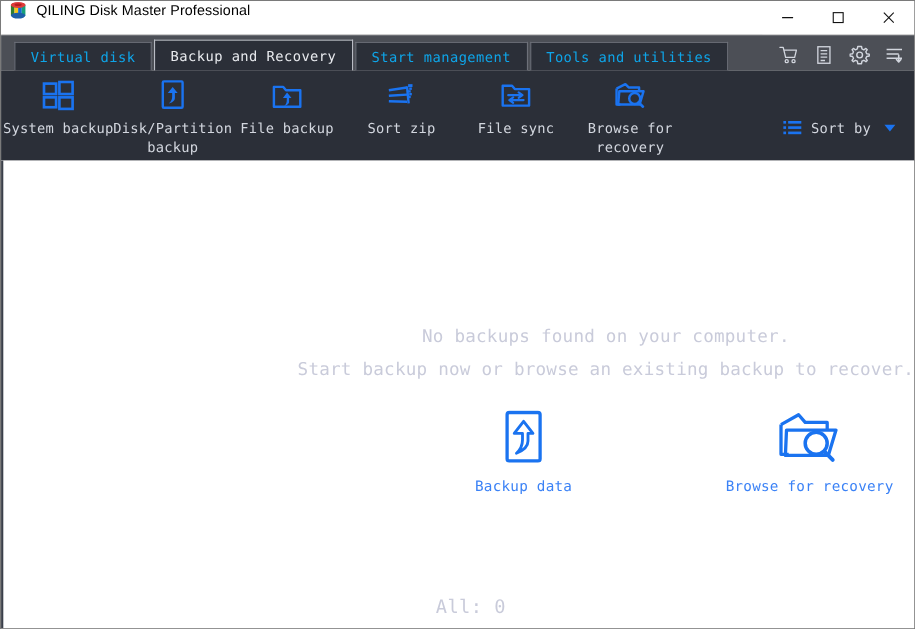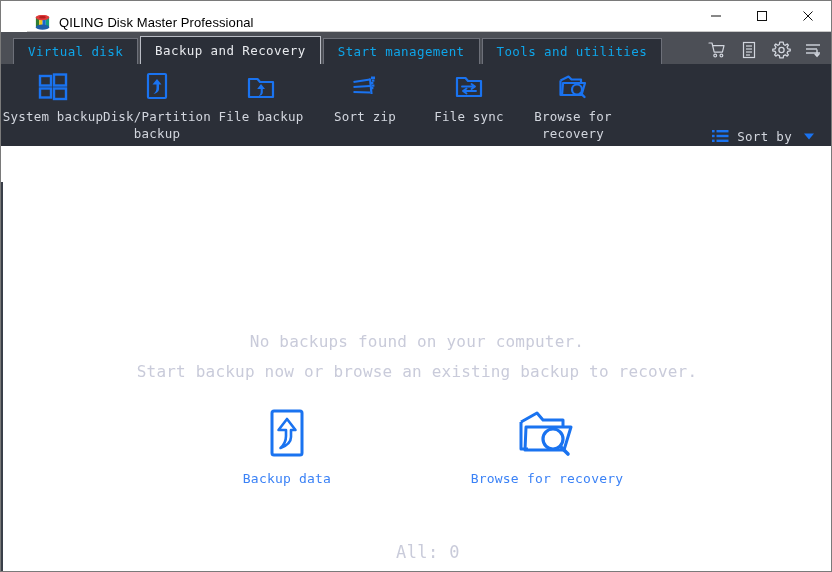--- a/index.html
+++ b/index.html
@@ -24,24 +24,23 @@
     display: flex;
     flex-direction: column;
   }
 
   
   .titlebar {
     height: 30px;
     flex: 0 0 30px;
     background: #ffffff;
     display: flex;
-    align-items: flex-end;
+    align-items: flex-start;
     position: relative;
     border-bottom: 1px solid #c8c8c8;
-    margin-left: 26px;
   }
   .title-left {
     display: flex;
     align-items: center;
     padding-left: 7px;
     gap: 8px;
   }
   .app-icon {
     width: 17px;
     height: 17px;
@@ -156,42 +155,41 @@
     font-size: 12.5px;
     color: #d2d6de;
     text-align: center;
     line-height: 17px;
     letter-spacing: 0.2px;
     width: 120px;
   }
   .sortby {
     position: absolute;
     right: 12px;
-    bottom: 0;
+    bottom: 20px;
     display: flex;
     align-items: center;
     gap: 7px;
   }
   .sortby-label {
     font-family: "DejaVu Sans Mono", monospace;
     font-size: 12.5px;
     color: #d2d6de;
     letter-spacing: 0.3px;
   }
 
   
   .content {
     flex: 1 1 auto;
     background: #ffffff;
     position: relative;
     display: flex;
     flex-direction: column;
-    align-items: center;
+    align-items: flex-end;
     border-left: 2px solid #3a3f49;
-    margin-top: 36px;
   }
   .empty-msg {
     margin-top: 145px;
     text-align: center;
   }
   .empty-line {
     font-family: "DejaVu Sans Mono", monospace;
     font-size: 16px;
     color: #c9cbda;
     line-height: 30px;

